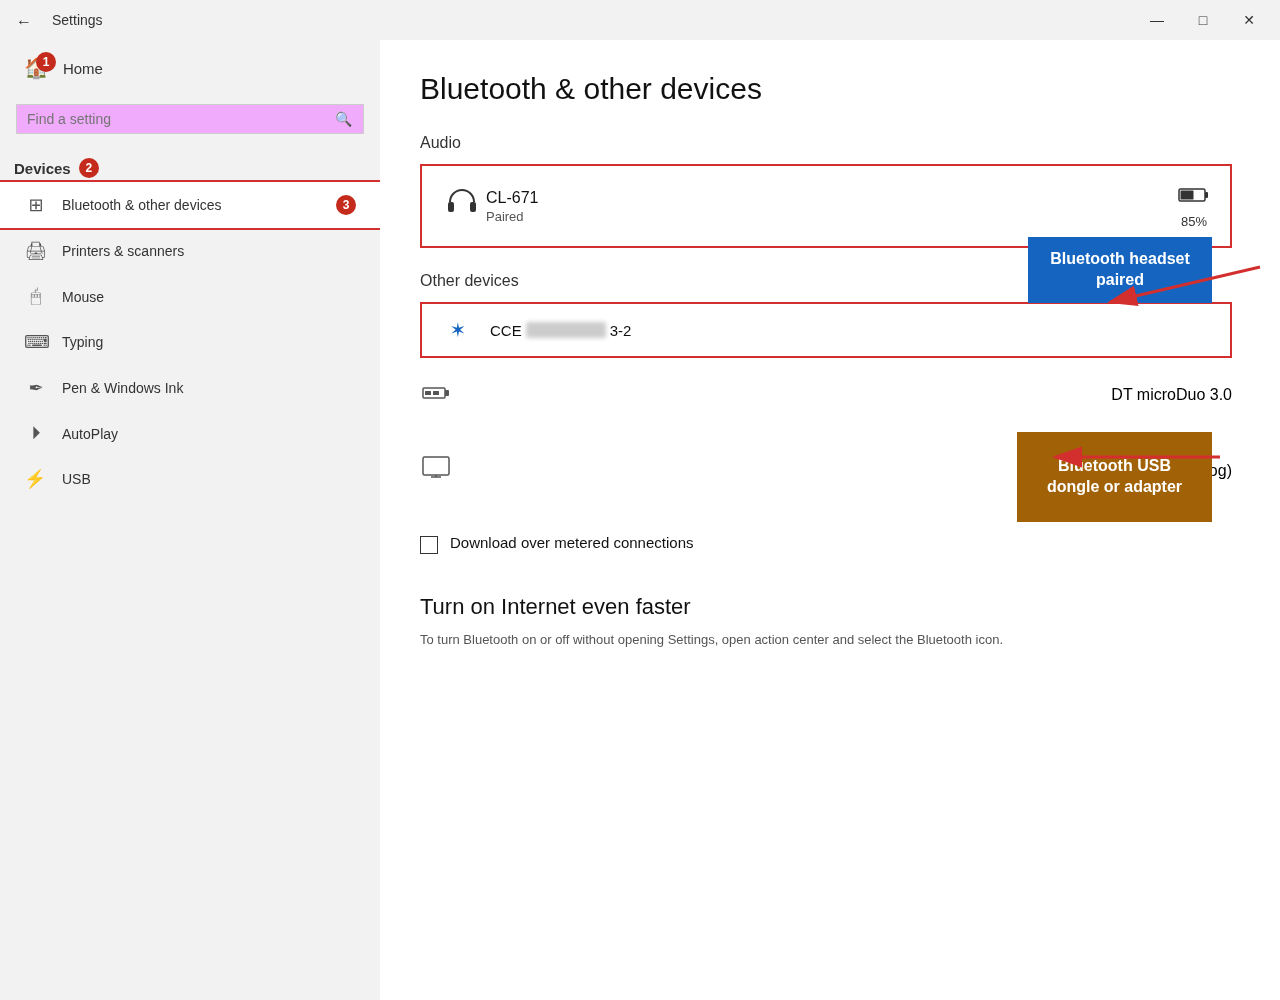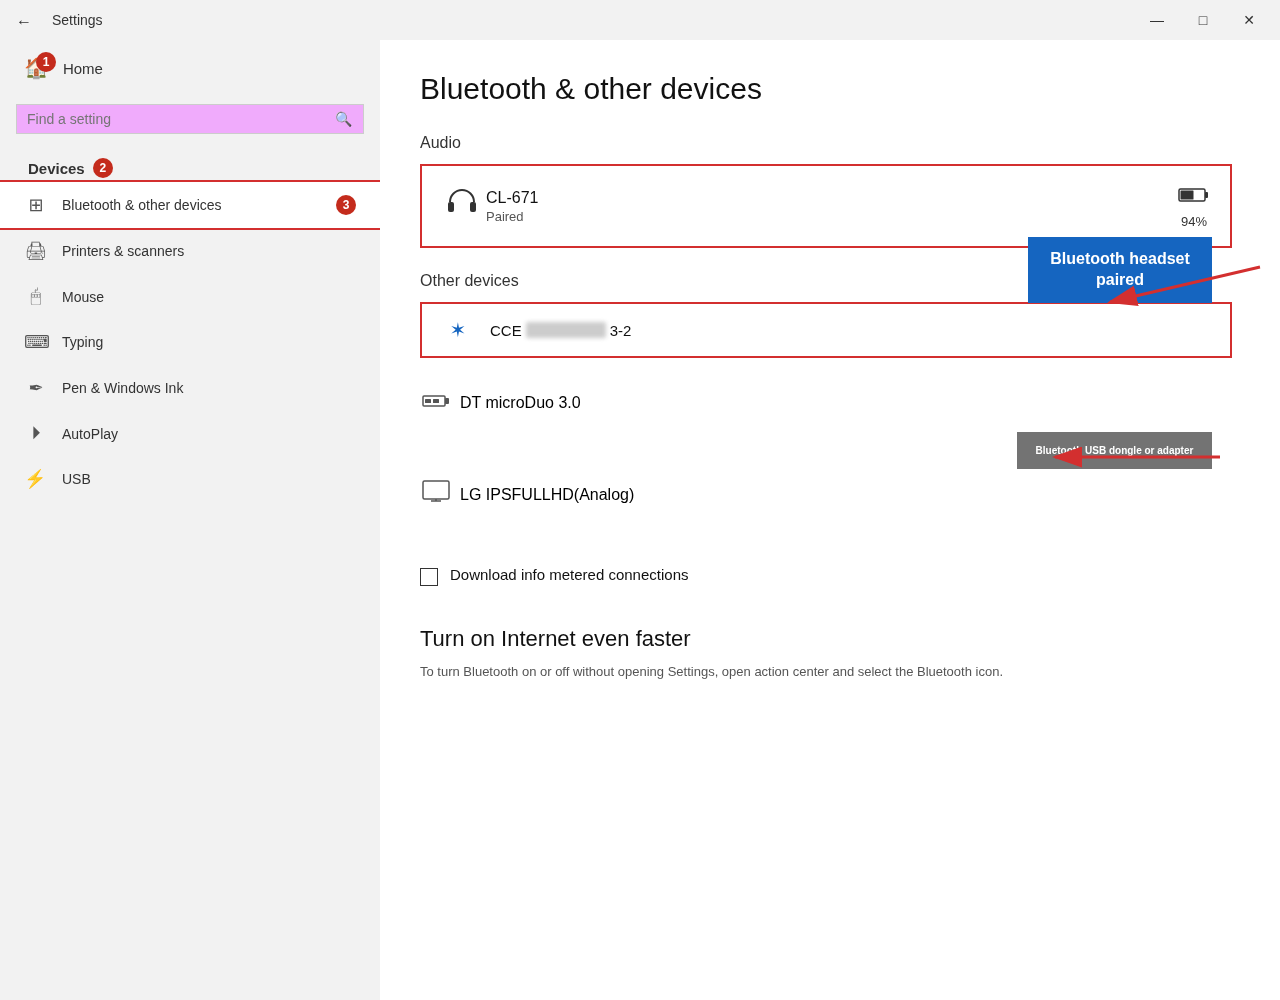--- a/index.html
+++ b/index.html
@@ -42,21 +42,21 @@
       margin: 8px 16px 16px 16px;
       display: flex; align-items: center;
       background: #f0abfc; border: 1px solid #ccc; padding: 6px 10px;
     }
     .search-box input {
       border: none; outline: none; flex: 1; font-size: 14px; color: #555; background: transparent;
     }
     .search-icon { font-size: 14px; color: #666; }
 
     .sidebar-section-header {
-      padding: 8px 24px 4px 28px; font-size: 15px; font-weight: 600; color: #333;
+      padding: 8px 24px 4px 14px; font-size: 15px; font-weight: 600; color: #333;
       display: flex; align-items: center; gap: 8px; position: relative;
     }
     .sidebar-section-header .badge2 {
       display: inline-flex; align-items: center; justify-content: center;
       background: #c42b1c; color: white; border-radius: 50%;
       width: 20px; height: 20px; font-size: 12px; font-weight: bold;
     }
 
     .nav-item {
       display: flex; align-items: center; gap: 14px;
@@ -93,22 +93,22 @@
     .headset-icon { font-size: 32px; color: #333; }
     .device-name { font-size: 16px; font-weight: 500; color: #111; }
     .device-status { font-size: 13px; color: #555; margin-top: 2px; }
     .battery-info { display: flex; flex-direction: column; align-items: center; gap: 4px; }
     .battery-icon { font-size: 22px; color: #333; }
     .battery-pct { font-size: 13px; color: #333; }
 
     
     .other-devices-section { margin-bottom: 20px; }
     .other-device-item {
-      display: flex; align-items: center; gap: 8px;
-      padding: 32px 0; border-bottom: none;
+      display: flex; align-items: center; gap: 16px;
+      padding: 24px 0; border-bottom: none; justify-content: space-between;
     }
     .device-icon { font-size: 22px; color: #333; width: 32px; text-align: center; }
     .bluetooth-card {
       border: 2px solid #d32f2f; padding: 14px 20px;
       display: flex; align-items: center; gap: 16px;
       margin-bottom: 0; background: white;
     }
     .device-name-blurred {
       font-size: 15px; color: #111;
       display: flex; align-items: center; gap: 4px;
@@ -231,21 +231,21 @@
             </div>
           </div>
           <div class="battery-info">
             <span class="battery-icon">
               <svg width="32" height="18" viewBox="0 0 32 18">
                 <rect x="1" y="3" width="26" height="12" rx="1.5" stroke="#333" stroke-width="1.5" fill="none"></rect>
                 <rect x="27" y="6" width="3" height="6" rx="1" fill="#333"></rect>
                 <rect x="2.5" y="4.5" width="13" height="9" rx="0.5" fill="#333"></rect>
               </svg>
             </span>
-            <span class="battery-pct">94%</span>
+            <span class="battery-pct">85%</span>
           </div>
         </div>
       </div>
 
       <div class="other-devices-section">
         <div class="section-label" style="margin-top:20px;">Other devices</div>
 
         <div class="bluetooth-card">
           <span class="device-icon" style="color:#1565c0; font-size:20px;">✶</span>
           <div class="device-name-blurred">
@@ -275,35 +275,35 @@
               <line x1="14" y1="19" x2="14" y2="21" stroke="#555" stroke-width="1.5"></line>
             </svg>
           </span>
           <span>LG IPSFULLHD(Analog)</span>
         </div>
       </div>
 
       <div>
         <div class="checkbox-row">
           <div class="checkbox-box"></div>
-          <span class="checkbox-label">Download info metered connections</span>
+          <span class="checkbox-label">Download over metered connections</span>
         </div>
       </div>
 
       <div class="turn-on-section">
         <h2 class="turn-on-title">Turn on Internet even faster</h2>
         <p class="turn-on-desc">To turn Bluetooth on or off without opening Settings, open action center and select the Bluetooth icon.</p>
       </div>
 
       <div style="position:absolute; right:20px; top:165px;">
         <div class="annotation-box-headset">Bluetooth headset paired</div>
       </div>
 
       <div style="position:absolute; right:20px; top:360px;">
-        <div style="background:#737373; color:white; font-size:10px; font-weight:bold; padding:12px 18px; text-align:center; line-height:1.3; width:195px;">Bluetooth USB dongle or adapter</div>
+        <div style="background:#a16207; color:white; font-size:16px; font-weight:bold; padding:24px 18px; text-align:center; line-height:1.3; width:195px;">Bluetooth USB dongle or adapter</div>
       </div>
 
       <svg class="overlay-svg" xmlns="http://www.w3.org/2000/svg">
 
         <defs>
           <marker id="arrowhead1" markerWidth="10" markerHeight="7" refX="9" refY="3.5" orient="auto">
             <polygon points="0 0, 10 3.5, 0 7" fill="#d32f2f"></polygon>
           </marker>
           <marker id="arrowhead2" markerWidth="10" markerHeight="7" refX="9" refY="3.5" orient="auto">
             <polygon points="0 0, 10 3.5, 0 7" fill="#d32f2f"></polygon>

